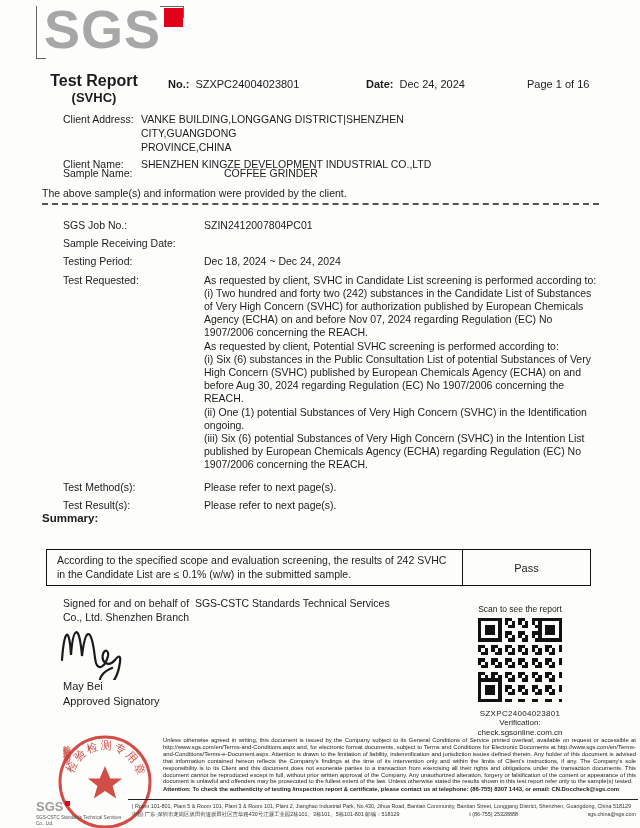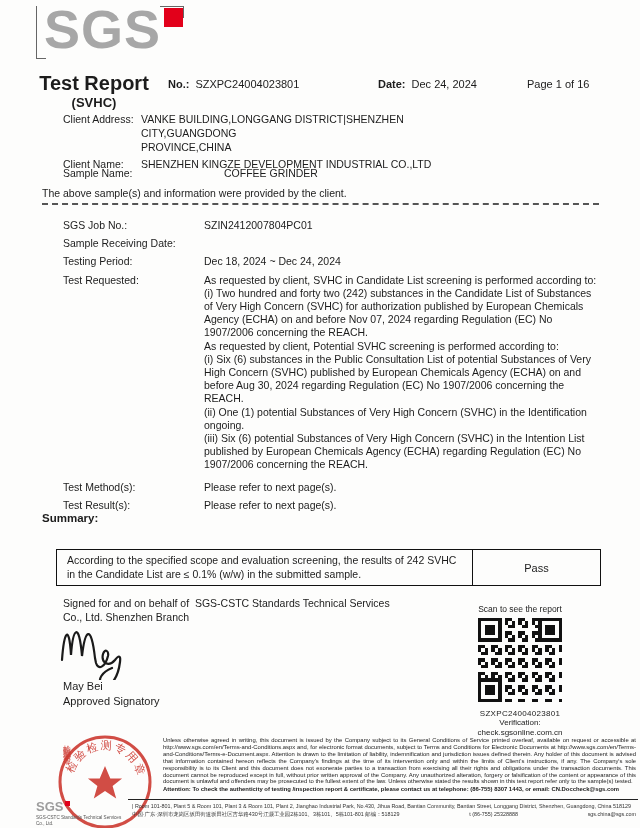--- a/index.html
+++ b/index.html
@@ -16,46 +16,46 @@
   .logo { position:absolute; left:44px; top:2px; display:flex; align-items:flex-start; }
   .logo-text { font-size:54px; font-weight:800; color:#a7a7a7; letter-spacing:1px; line-height:1; }
   .logo-square { width:19px; height:19px; background:#e2001a; margin-left:3px; margin-top:6px; }
   .crop-l { position:absolute; left:36px; top:6px; width:10px; height:53px;
             border-left:1px solid #666; border-bottom:1px solid #666; }
   .crop-r { position:absolute; left:160px; top:6px; width:24px; height:12px;
             border-top:1px solid #666; border-right:1px solid #666; }
 
   
   .title { position:absolute; left:38px; top:72px; width:112px; text-align:center; }
-  .t1 { font-size:20px; font-weight:bold; }
+  .t1 { font-size:16px; font-weight:bold; }
   .t2 { font-size:13px; font-weight:bold; }
   .hdr { position:absolute; top:78px; font-size:11px; }
   .hdr .b { margin-right:6px; }
-  .hdr-no { left:168px; } .hdr-date { left:366px;padding-left:12px; } .hdr-page { left:527px; }
+  .hdr-no { left:168px; } .hdr-date { left:354px;padding-left:12px; } .hdr-page { left:527px; }
 
   
   .client { position:absolute; left:63px; top:112px; font-size:10.5px; line-height:14px; }
   .crow { display:flex; margin-bottom:3px; }
   .clabel { width:78px; flex:none; }
   .cval { max-width:360px; }
   .sample { position:absolute; left:63px; top:167px; font-size:10.5px; display:flex;gap:20px; }
   .slabel { width:141px; flex:none; }
   .note { position:absolute; left:42px; top:187px; font-size:10.5px; }
   .dash { position:absolute; left:42px; top:203px; width:557px; border-top:2px dashed #555; }
 
   
   .job { position:absolute; left:63px; top:219px; width:534px; font-size:10.5px; line-height:13.2px; }
   .jrow { display:flex; margin-bottom:5px; }
   .jrow.gap { margin-top:9px; }
   .jlabel { width:141px; flex:none; }
   .jval { flex:1; }
 
   
   .summary-label { position:absolute; left:42px; top:512px; font-weight:bold; font-size:11.5px; }
-  .sum-table { position:absolute; left:56px; top:549px; width:545px; display:flex; border:1.5px solid #111; }
+  .sum-table { position:absolute; left:46px; top:549px; width:545px; display:flex; border:1.5px solid #111; }
   .sum-left { flex:1; padding:4px 10px; font-size:10.5px; line-height:13.5px; }
   .sum-right { width:128px; border-left:1.5px solid #111; display:flex;
                align-items:center; justify-content:center; font-size:11px; }
 
   
   .signed { position:absolute; left:63px; top:597px; font-size:10.5px; line-height:13.5px; }
   .sig-svg { position:absolute; left:52px; top:608px; }
   .signer { position:absolute; left:63px; top:679px; font-size:11px; line-height:15px; }
 
   

